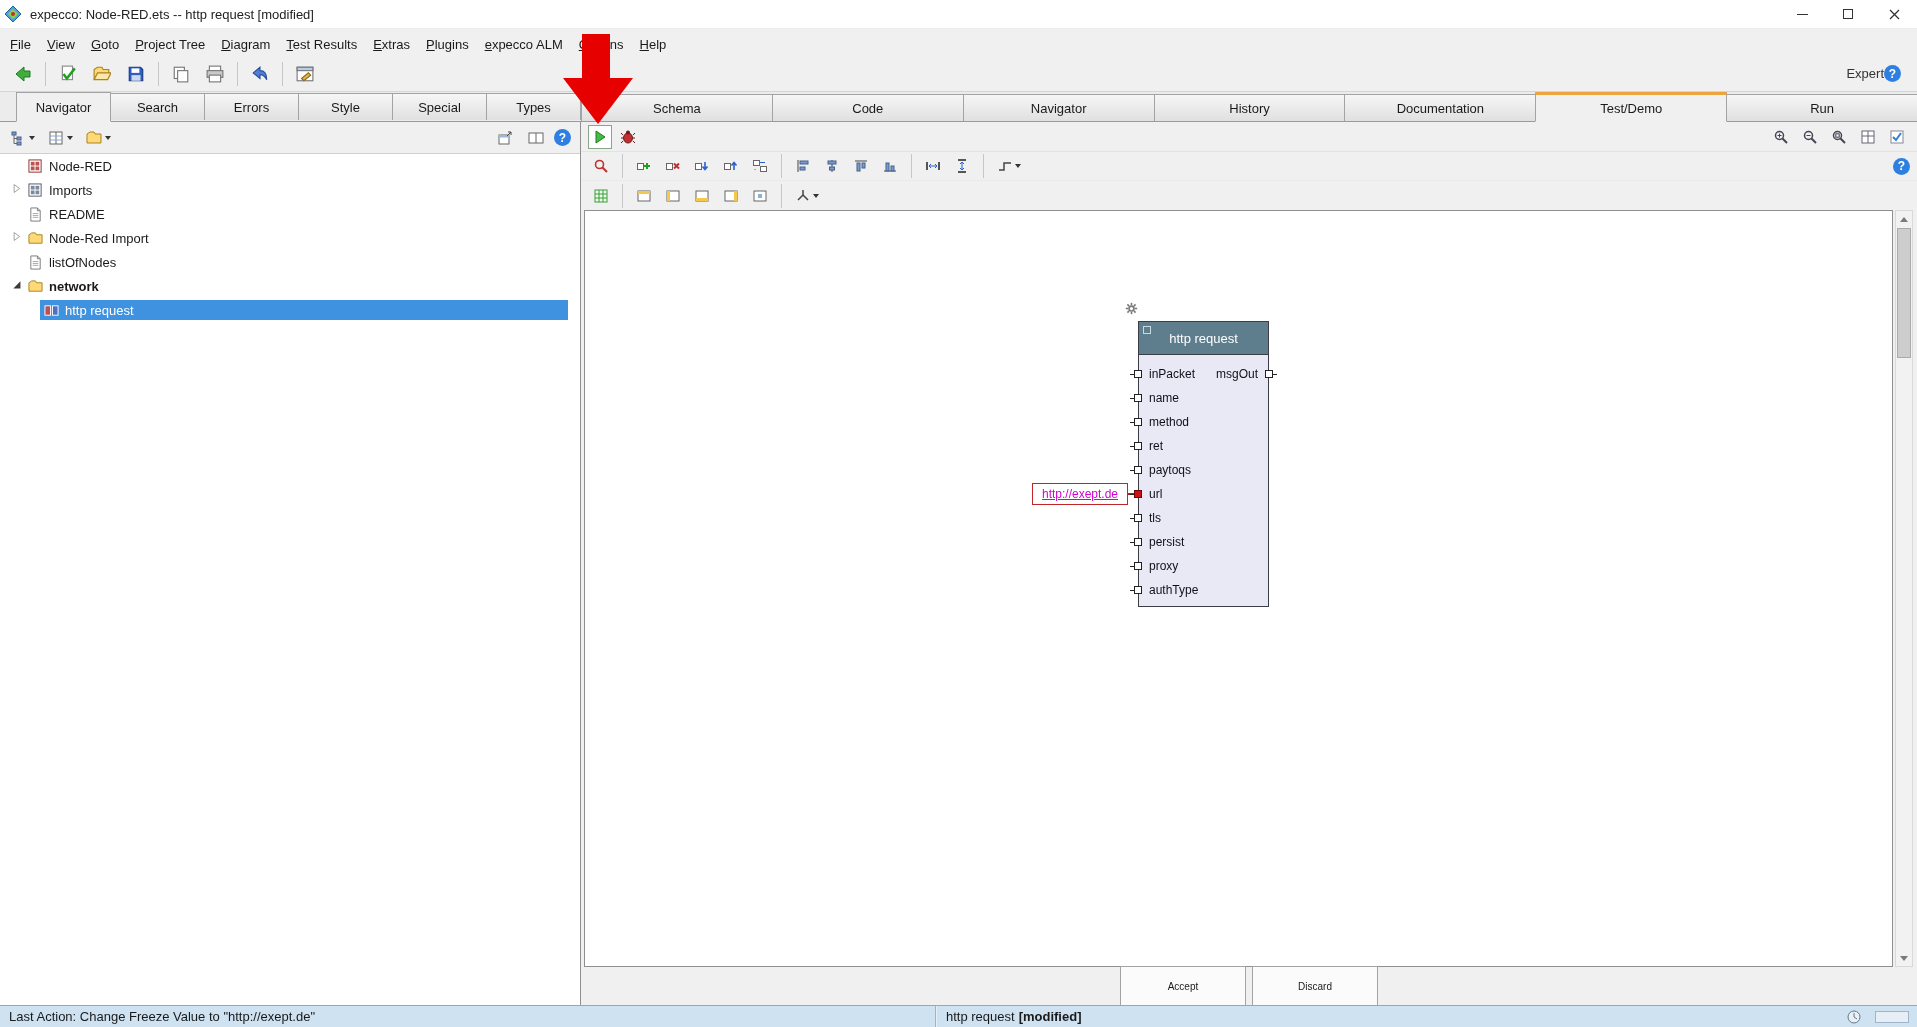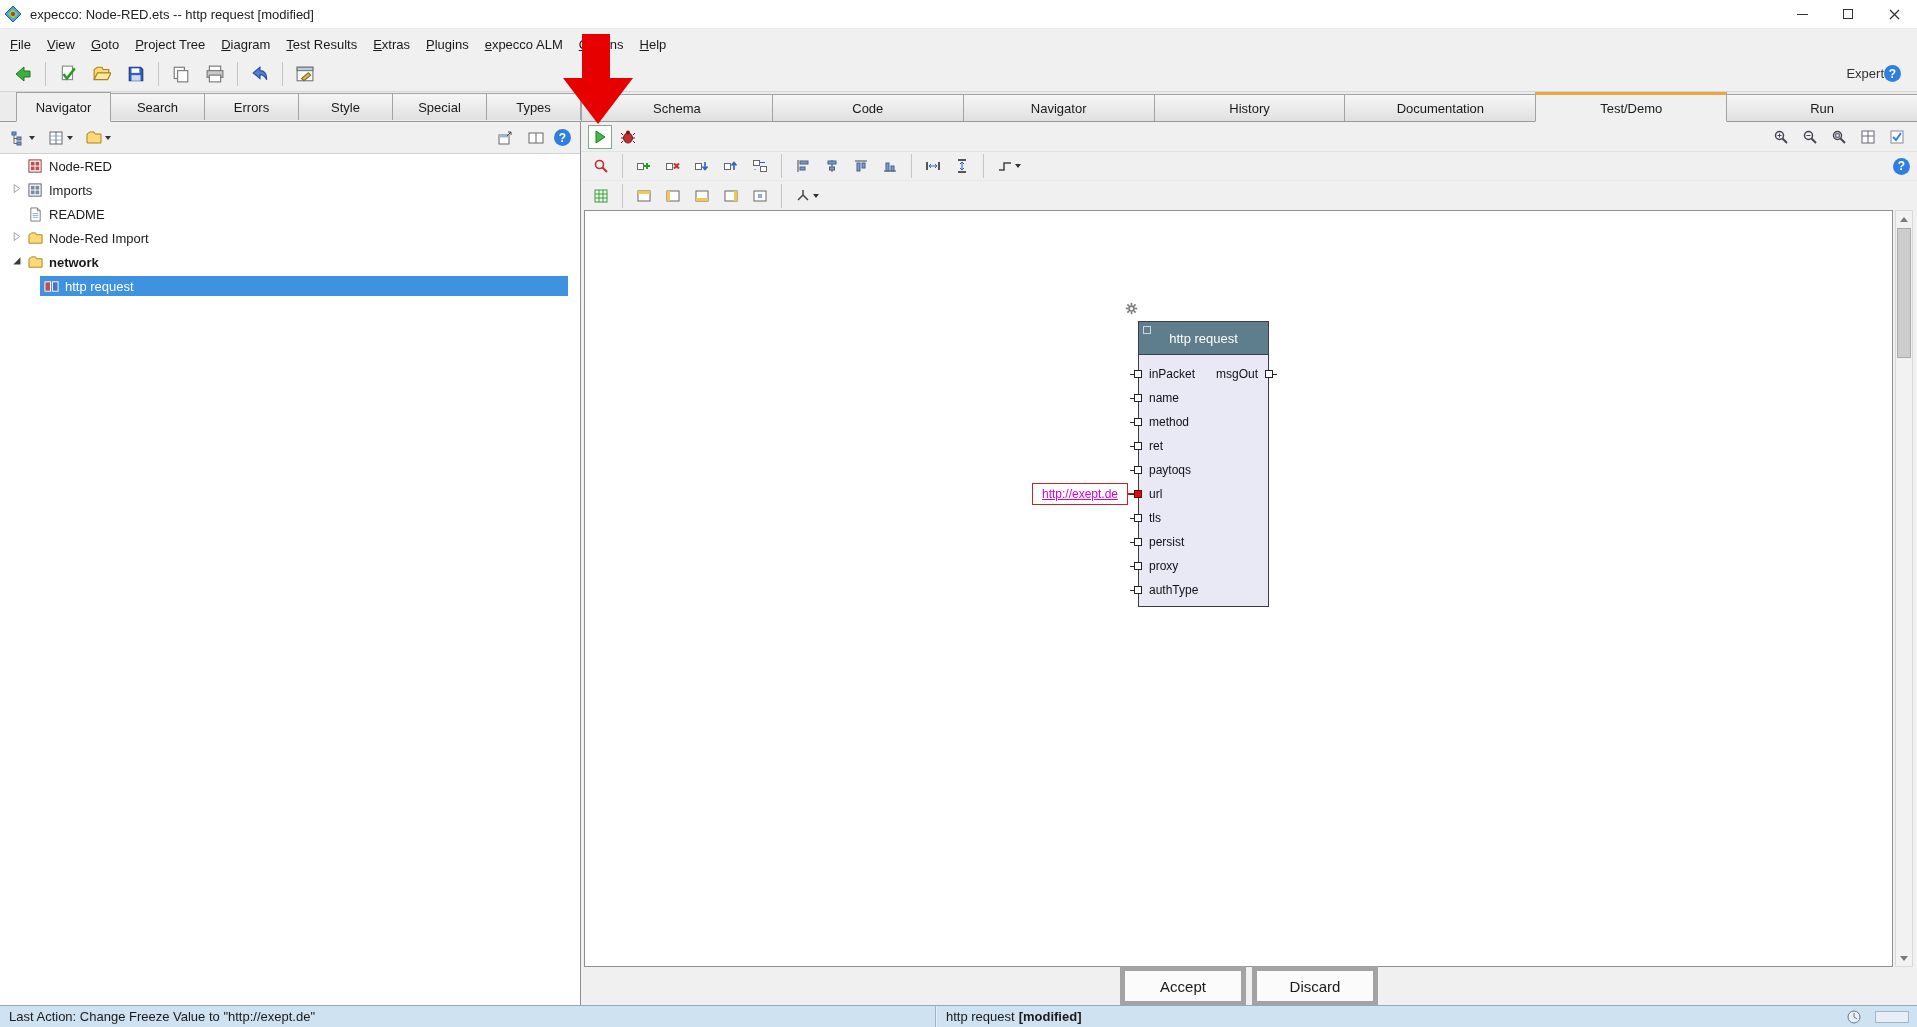--- a/index.html
+++ b/index.html
@@ -64,21 +64,21 @@
   .rp-right{margin-left:auto;display:flex;align-items:center;gap:3px}
 
   .canvas-wrap{flex:1;position:relative}
   .canvas{position:absolute;left:3px;top:0;right:24px;bottom:38px;background:#fff;border:1px solid #8f8f8f;overflow:hidden}
   .vscroll{position:absolute;right:4px;top:0;width:18px;bottom:38px;background:#f2f2f2;border:1px solid #d9d9d9}
   .vs-arrow{position:absolute;left:0;width:16px;height:16px;display:flex;align-items:center;justify-content:center}
   .tri-up{width:0;height:0;border-left:4px solid transparent;border-right:4px solid transparent;border-bottom:5px solid #7a7a7a}
   .tri-down{width:0;height:0;border-left:4px solid transparent;border-right:4px solid transparent;border-top:5px solid #7a7a7a}
   .vs-thumb{position:absolute;left:1px;right:1px;top:17px;height:130px;background:#cdcdcd;border:1px solid #ababab}
   .bottom-strip{position:absolute;left:0;right:0;bottom:0;height:38px;display:flex;align-items:center;justify-content:center;gap:6px}
-  .dlg-btn{min-width:126px;height:40px;border:5px solid #a3a3a3;background:#fbfbfb;display:flex;align-items:center;justify-content:center;font-size:15px}
+  .dlg-btn{min-width:126px;height:40px;border:1px solid #a3a3a3;background:#fbfbfb;display:flex;align-items:center;justify-content:center;font-size:10px}
 
   
   .node{position:absolute;left:553px;top:110px;width:131px;height:286px;background:#e9e9f5;border:1px solid #3c3c46}
   .node-header{height:33px;background:#5e7d8d;border-bottom:1px solid #3c3c46;color:#fff;display:flex;align-items:center;justify-content:center;font-size:13px;position:relative}
   .nh-icon{position:absolute;left:4px;top:4px;width:8px;height:8px;border:1px solid #c9d9e2}
   .pins{padding-top:7px;position:relative}
   .pin-row{height:24px;display:flex;align-items:center;padding-left:10px;font-size:12px;position:relative;color:#101018}
   .pc{position:absolute;left:-5px;top:50%;margin-top:-4px;width:8px;height:8px;background:#fff;border:1px solid #222}
   .pc::before{content:"";position:absolute;left:-5px;top:3px;width:4px;height:1px;background:#222}
   .pc.frozen{background:#cf1010;border-color:#6d0505}
@@ -322,20 +322,31 @@
             </svg>
           </div>
         <div class="row-body">
           <svg class="t-icon" viewBox="0 0 16 16">
               <path d="M1 13 V4 l3-2 h4 l1 2 h6 v9 z" fill="#ffd978" stroke="#a8831e"></path>
             </svg>
           <span>Node-Red Import</span>
         </div>
       </div>
 
+      <div class="tree-row">
+        <div class="t-arrow"></div>
+        <div class="row-body">
+          <svg class="t-icon" viewBox="0 0 16 16">
+              <path d="M3 1 h7 l3 3 v11 H3z" fill="#fff" stroke="#777"></path>
+              <path d="M10 1 v3 h3" fill="none" stroke="#777"></path>
+              <path d="M5 7 h6 M5 9 h6 M5 11 h6" stroke="#9ab"></path>
+            </svg>
+          <span>listOfNodes</span>
+        </div>
+      </div>
 
       <div class="tree-row">
         <div class="t-arrow">
             <svg width="11" height="11" viewBox="0 0 14 14">
               <polygon points="12,3 12,12 3,12" fill="#3a3a3a"></polygon>
             </svg>
           </div>
         <div class="row-body">
           <svg class="t-icon" viewBox="0 0 16 16">
               <path d="M1 13 V4 l3-2 h4 l1 2 h6 v9 z" fill="#ffd978" stroke="#a8831e"></path>

